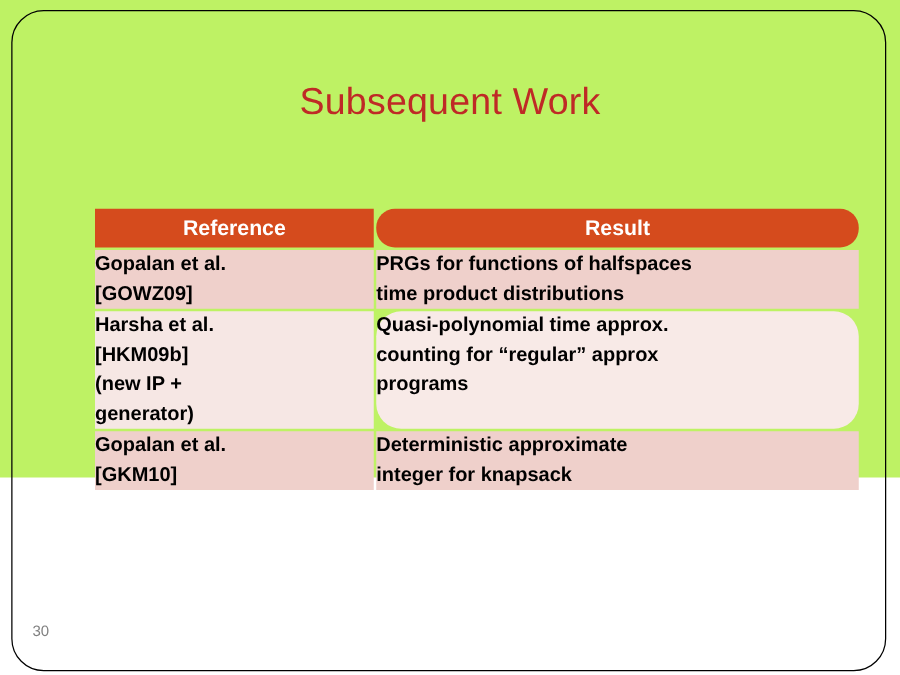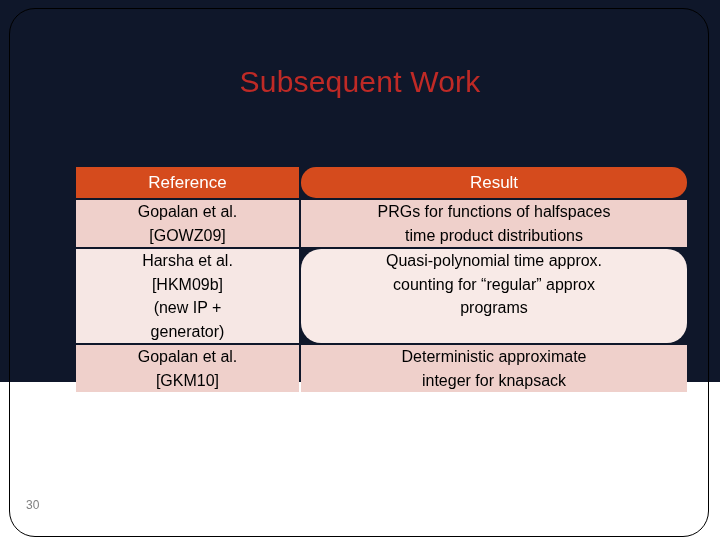--- a/index.html
+++ b/index.html
@@ -11,21 +11,21 @@
     width: 720px;
     height: 540px;
     overflow: hidden;
     font-family: "Liberation Sans", sans-serif;
   }
 
   #slide {
     position: relative;
     width: 720px;
     height: 382px;
-    background: #0f172a;
+    background: #bef264;
   }
 
   
   #slide-frame {
     position: absolute;
     left: 9px;
     top: 8px;
     width: 700px;
     height: 529px;
     border: 1.5px solid #000000;
@@ -56,20 +56,21 @@
     border-collapse: separate;
     border-spacing: 2px 2px;
     table-layout: fixed;
   }
 
   #content-table th,
   #content-table td {
     padding: 0;
     margin: 0;
     vertical-align: top;
+    font-weight: bold;
   }
 
   .col-ref  { width: 223px; }
   .col-res  { width: 386px; }
 
   thead th {
     background: #D54B1D;
     color: #FFFFFF;
     font-size: 17px;
     font-weight: normal;
@@ -91,21 +92,21 @@
   }
 
   tbody tr.band-dark td.cell-ref { background: #EFD0CB; }
   tbody tr.band-dark td.cell-res { background: #EFD0CB; }
   tbody tr.band-light td.cell-ref { background: #F6E7E4; }
   tbody tr.band-light td.cell-res { background: #F8EAE7; border-radius: 20px; }
 
   td.cell-ref { padding-left: 9px; }
   td.cell-res { padding-left: 12px; }
 
-  .line { display: block; white-space: pre; text-align: center; }
+  .line { display: block; white-space: pre; }
 
   #page-number {
     position: absolute;
     left: 26px;
     top: 497px;
     font-size: 12px;
     color: #808080;
     line-height: 16px;
   }
 </style>

